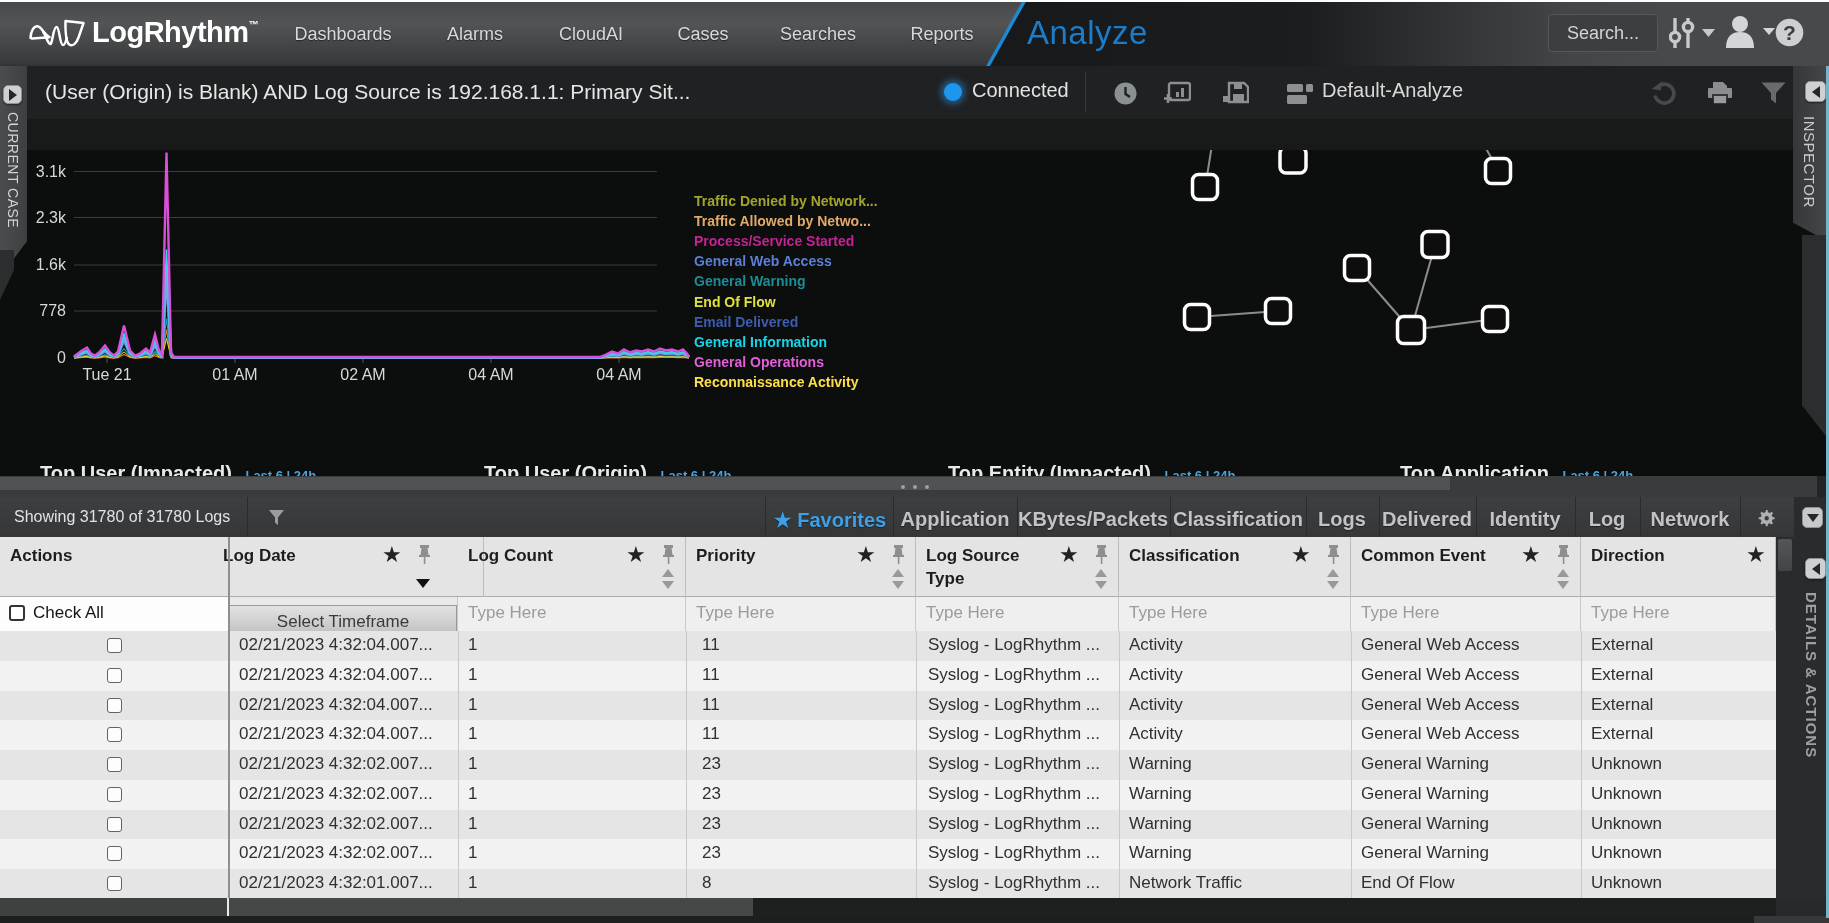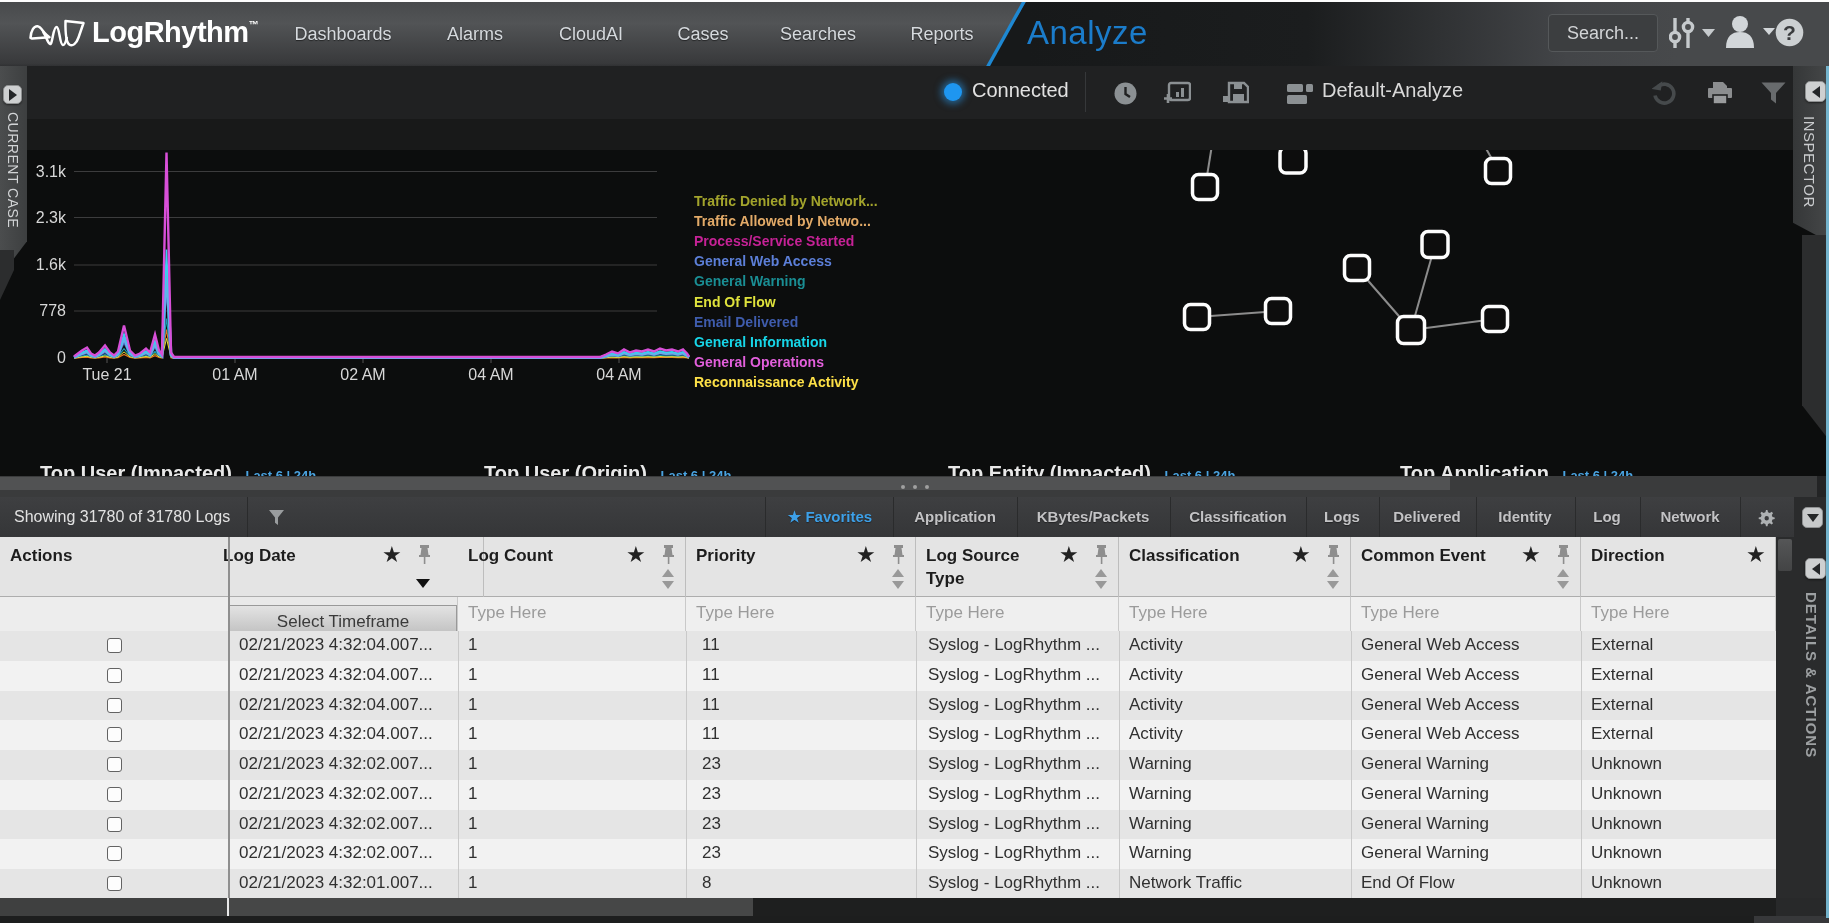--- a/index.html
+++ b/index.html
@@ -66,21 +66,21 @@
     border-left:8px solid #242628; }
 
   
   #split { position:absolute; left:0; top:476px; width:1829px; height:21px; background:#3a3b3c; }
   #splitthumb { position:absolute; left:0; top:1px; width:1450px; height:13px; background:#515253; }
 
   
   #gtb { position:absolute; left:0; top:497px; width:1829px; height:40px;
     background:linear-gradient(#3e3f41,#353638); }
   .gtabsep { position:absolute; top:0; width:1px; height:40px; background:#2a2b2c; }
-  .gtab { position:absolute; top:11px; font-size:15px; font-weight:700; color:#c3c3c5;
+  .gtab { position:absolute; top:11px; font-size:20px; font-weight:700; color:#c3c3c5;
     transform:translateX(-50%); white-space:nowrap; text-shadow:0 1px 1px rgba(0,0,0,.4); }
 
   
   #grid { position:absolute; left:0; top:537px; width:1776px; height:361px; background:#f1f1f1; overflow:hidden; }
   #ghead { position:absolute; left:0; top:0; width:1776px; height:60px; background:#e4e4e4;
     border-bottom:1px solid #adadad; }
   .hcell { position:absolute; top:0; height:60px; border-right:1px solid #bdbdbd; }
   .htitle { position:absolute; left:10px; top:7px; font-size:17px; font-weight:700; color:#1d1d1d; line-height:23px; }
   .hstar { position:absolute; top:5px; font-size:22px; color:#222; }
   .hpin { position:absolute; top:8px; }
@@ -141,20 +141,21 @@
   <circle cx="16" cy="9" r="8" fill="#d2d6d9"></circle>
   <path d="M2 33 C2 21, 8 17, 16 17 C24 17, 30 21, 30 33 Z" fill="#d2d6d9"></path>
   <path d="M39 13 l12 0 l-6 7 z" fill="#d2d6d9"></path>
 </svg>
 <svg class="abs" style="left:1775px;top:18px" width="29" height="29" viewBox="0 0 29 29">
   <circle cx="14.5" cy="14.5" r="13.8" fill="#ccd0d2"></circle>
   <text x="14.5" y="22" font-size="21" font-weight="bold" fill="#3a3c3e" text-anchor="middle" font-family="Liberation Sans">?</text>
 </svg>
 
 <div id="tb2">
+  <div id="qtitle">(User (Origin) is Blank) AND Log Source is 192.168.1.1: Primary Sit...</div>
   <div class="abs" style="left:944px;top:17px;width:18px;height:18px;border-radius:50%;background:#1e96f0;box-shadow:0 0 7px 3px rgba(40,150,230,.55)"></div>
   <div class="abs" style="left:972px;top:13px;font-size:20px;color:#e2e2e2">Connected</div>
   <div class="abs" style="left:1085px;top:6px;width:1px;height:40px;background:#36383a"></div>
   <svg class="icon" style="left:1114px;top:16px" width="23" height="23" viewBox="0 0 23 23">
     <circle cx="11.5" cy="11.5" r="11" fill="#8b9093"></circle>
     <path d="M11.5 5 L11.5 12 L16 15" stroke="#202122" stroke-width="2.4" fill="none"></path>
   </svg>
   <svg class="icon" style="left:1164px;top:15px" width="27" height="25" viewBox="0 0 27 25">
     <rect x="5" y="2" width="21" height="17" rx="2" fill="none" stroke="#8b9093" stroke-width="2.4"></rect>
     <rect x="12" y="11" width="3" height="5" fill="#8b9093"></rect>
@@ -391,20 +392,24 @@
           <path d="M7 1 L13 9 L1 9 Z" fill="#999"></path>
           <path d="M7 21 L13 13 L1 13 Z" fill="#999"></path>
         </svg>
 </div>
 <div class="hcell" style="left:1581px;width:195px">
 <div class="htitle">Direction</div>
 <div class="hstar" style="left:165px">★</div>
 </div>
 </div>
 <div id="frow">
+<div class="fcell" style="left:0;width:229px;background:#fdfdfd">
+        <div class="abs" style="left:9px;top:8px;width:16px;height:16px;background:#fff;border:2px solid #333;border-radius:3px"></div>
+        <div class="abs" style="left:33px;top:6px;font-size:17px;color:#141414">Check All</div>
+      </div>
 <div class="fcell" style="left:229px;width:229px;background:#e9e9e9">
         <div class="abs" style="left:0;top:8px;width:228px;height:33px;background:linear-gradient(#e3e3e3,#bdbdbd);border:1px solid #999;font-size:17px;color:#3a3a3a;text-align:center;line-height:31px">Select Timeframe</div>
       </div>
 <div class="fcell" style="left:458px;width:228px">
         <div class="typehere">Type Here</div>
       </div>
 <div class="fcell" style="left:686px;width:230px">
         <div class="typehere">Type Here</div>
       </div>
 <div class="fcell" style="left:916px;width:203px">

